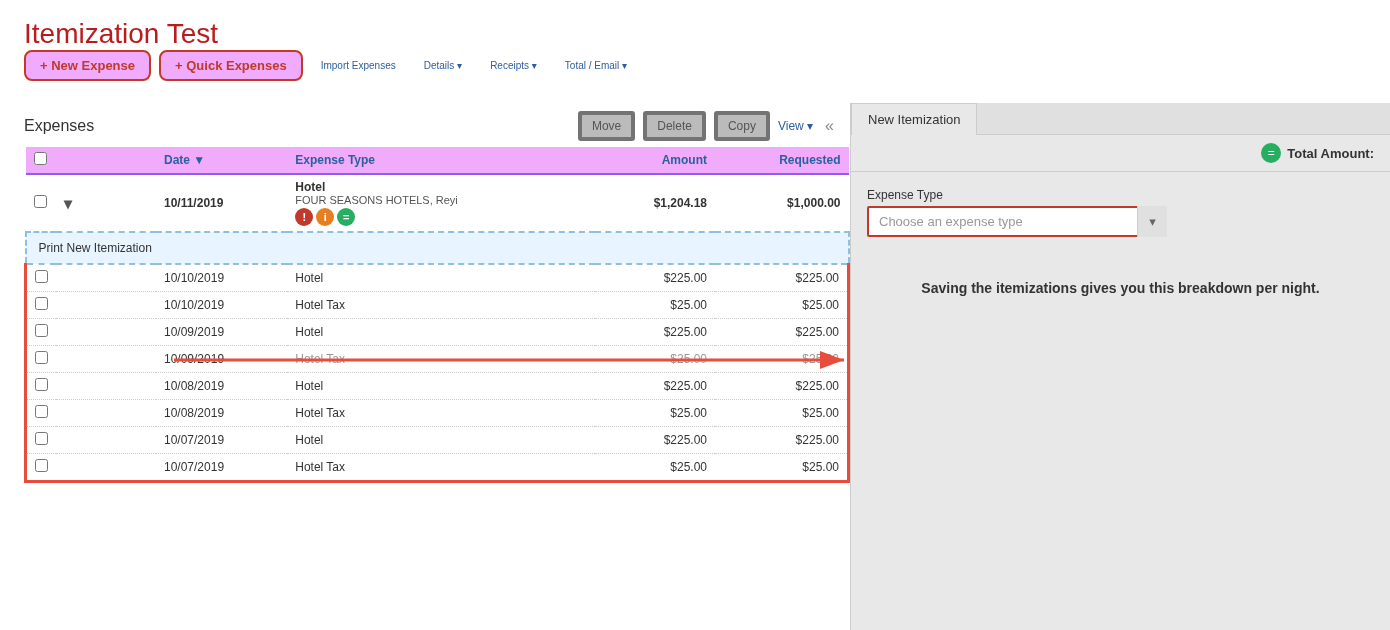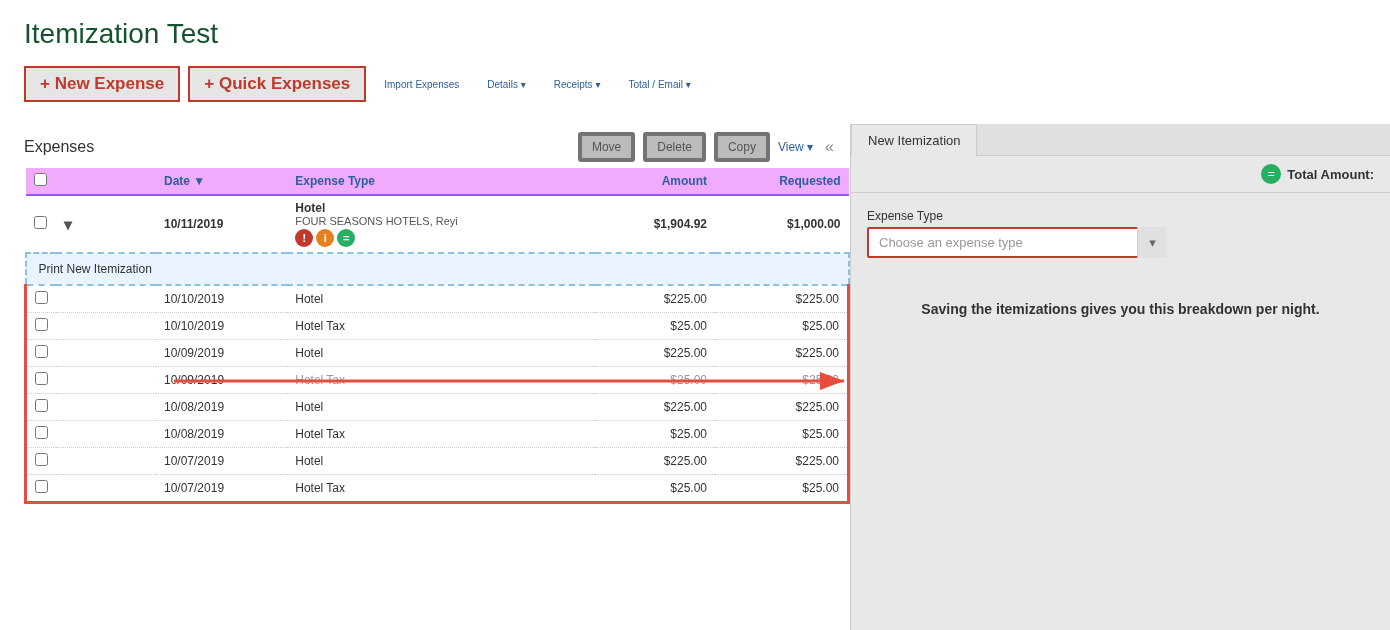--- a/index.html
+++ b/index.html
@@ -1,26 +1,26 @@
 <!DOCTYPE html>
 <html><head>
   <meta charset="utf-8">
   <style>
     * { box-sizing: border-box; margin: 0; padding: 0; }
     body { font-family: Arial, sans-serif; background: #f0f0f0; color: #333; font-size: 13px; }
 
     .page-container { background: #fff; width: 1390px; min-height: 630px; display: flex; flex-direction: column; }
 
     .header-area { padding: 18px 24px 10px 24px; background: #fff; }
-    .page-title { font-size: 28px; font-weight: 300; color: #14532d; margin-bottom: 16px; }
+    .page-title { font-size: 28px; font-weight: 300; color: #b91c1c; margin-bottom: 0; }
 
     .toolbar { display: flex; align-items: center; gap: 8px; padding: 0 0 12px 0; }
     .btn-outline-red {
-      border: 2px solid #c0392b; color: #c0392b; background: #e5e5e5;
-      padding: 6px 14px; border-radius: 0; font-size: 17px; font-weight: bold;
+      border: 2px solid #c0392b; color: #c0392b; background: #f0abfc;
+      padding: 6px 14px; border-radius: 8px; font-size: 13px; font-weight: bold;
       cursor: pointer; white-space: nowrap;
     }
     .btn-link { background: none; border: none; color: #2c5f9e; font-size: 10px; cursor: pointer; padding: 4px 10px; }
     .btn-link-arrow::after { content: ' ▾'; }
 
     .main-area { display: flex; flex: 1; }
 
     .left-panel { flex: 1; padding: 8px 0 0 24px; }
     .right-panel { width: 540px; background: #e8e8e8; border-left: 1px solid #ccc; display: flex; flex-direction: column; }
 
@@ -136,21 +136,21 @@
               <td>10/11/2019</td>
               <td>
                 <div>Hotel</div>
                 <div style="font-size:11px; font-weight:normal; color:#555;">FOUR SEASONS HOTELS, Reyi</div>
                 <div class="status-icons">
                   <span class="icon-circle icon-red">!</span>
                   <span class="icon-circle icon-orange">i</span>
                   <span class="icon-circle icon-green">=</span>
                 </div>
               </td>
-              <td class="right">$1,904.92</td>
+              <td class="right">$1,204.18</td>
               <td class="right">$1,000.00</td>
             </tr>
 
             <tr>
               <td colspan="6" class="adding-row" style="padding: 8px 12px; border: 2px dashed #90c0e0; background: #e8f4ff;">
                 <span>Print New Itemization</span>
               </td>
             </tr>
 
             <tr class="itemization-rows" style="border-left: 2px solid #e74c3c; border-right: 2px solid #e74c3c;">

